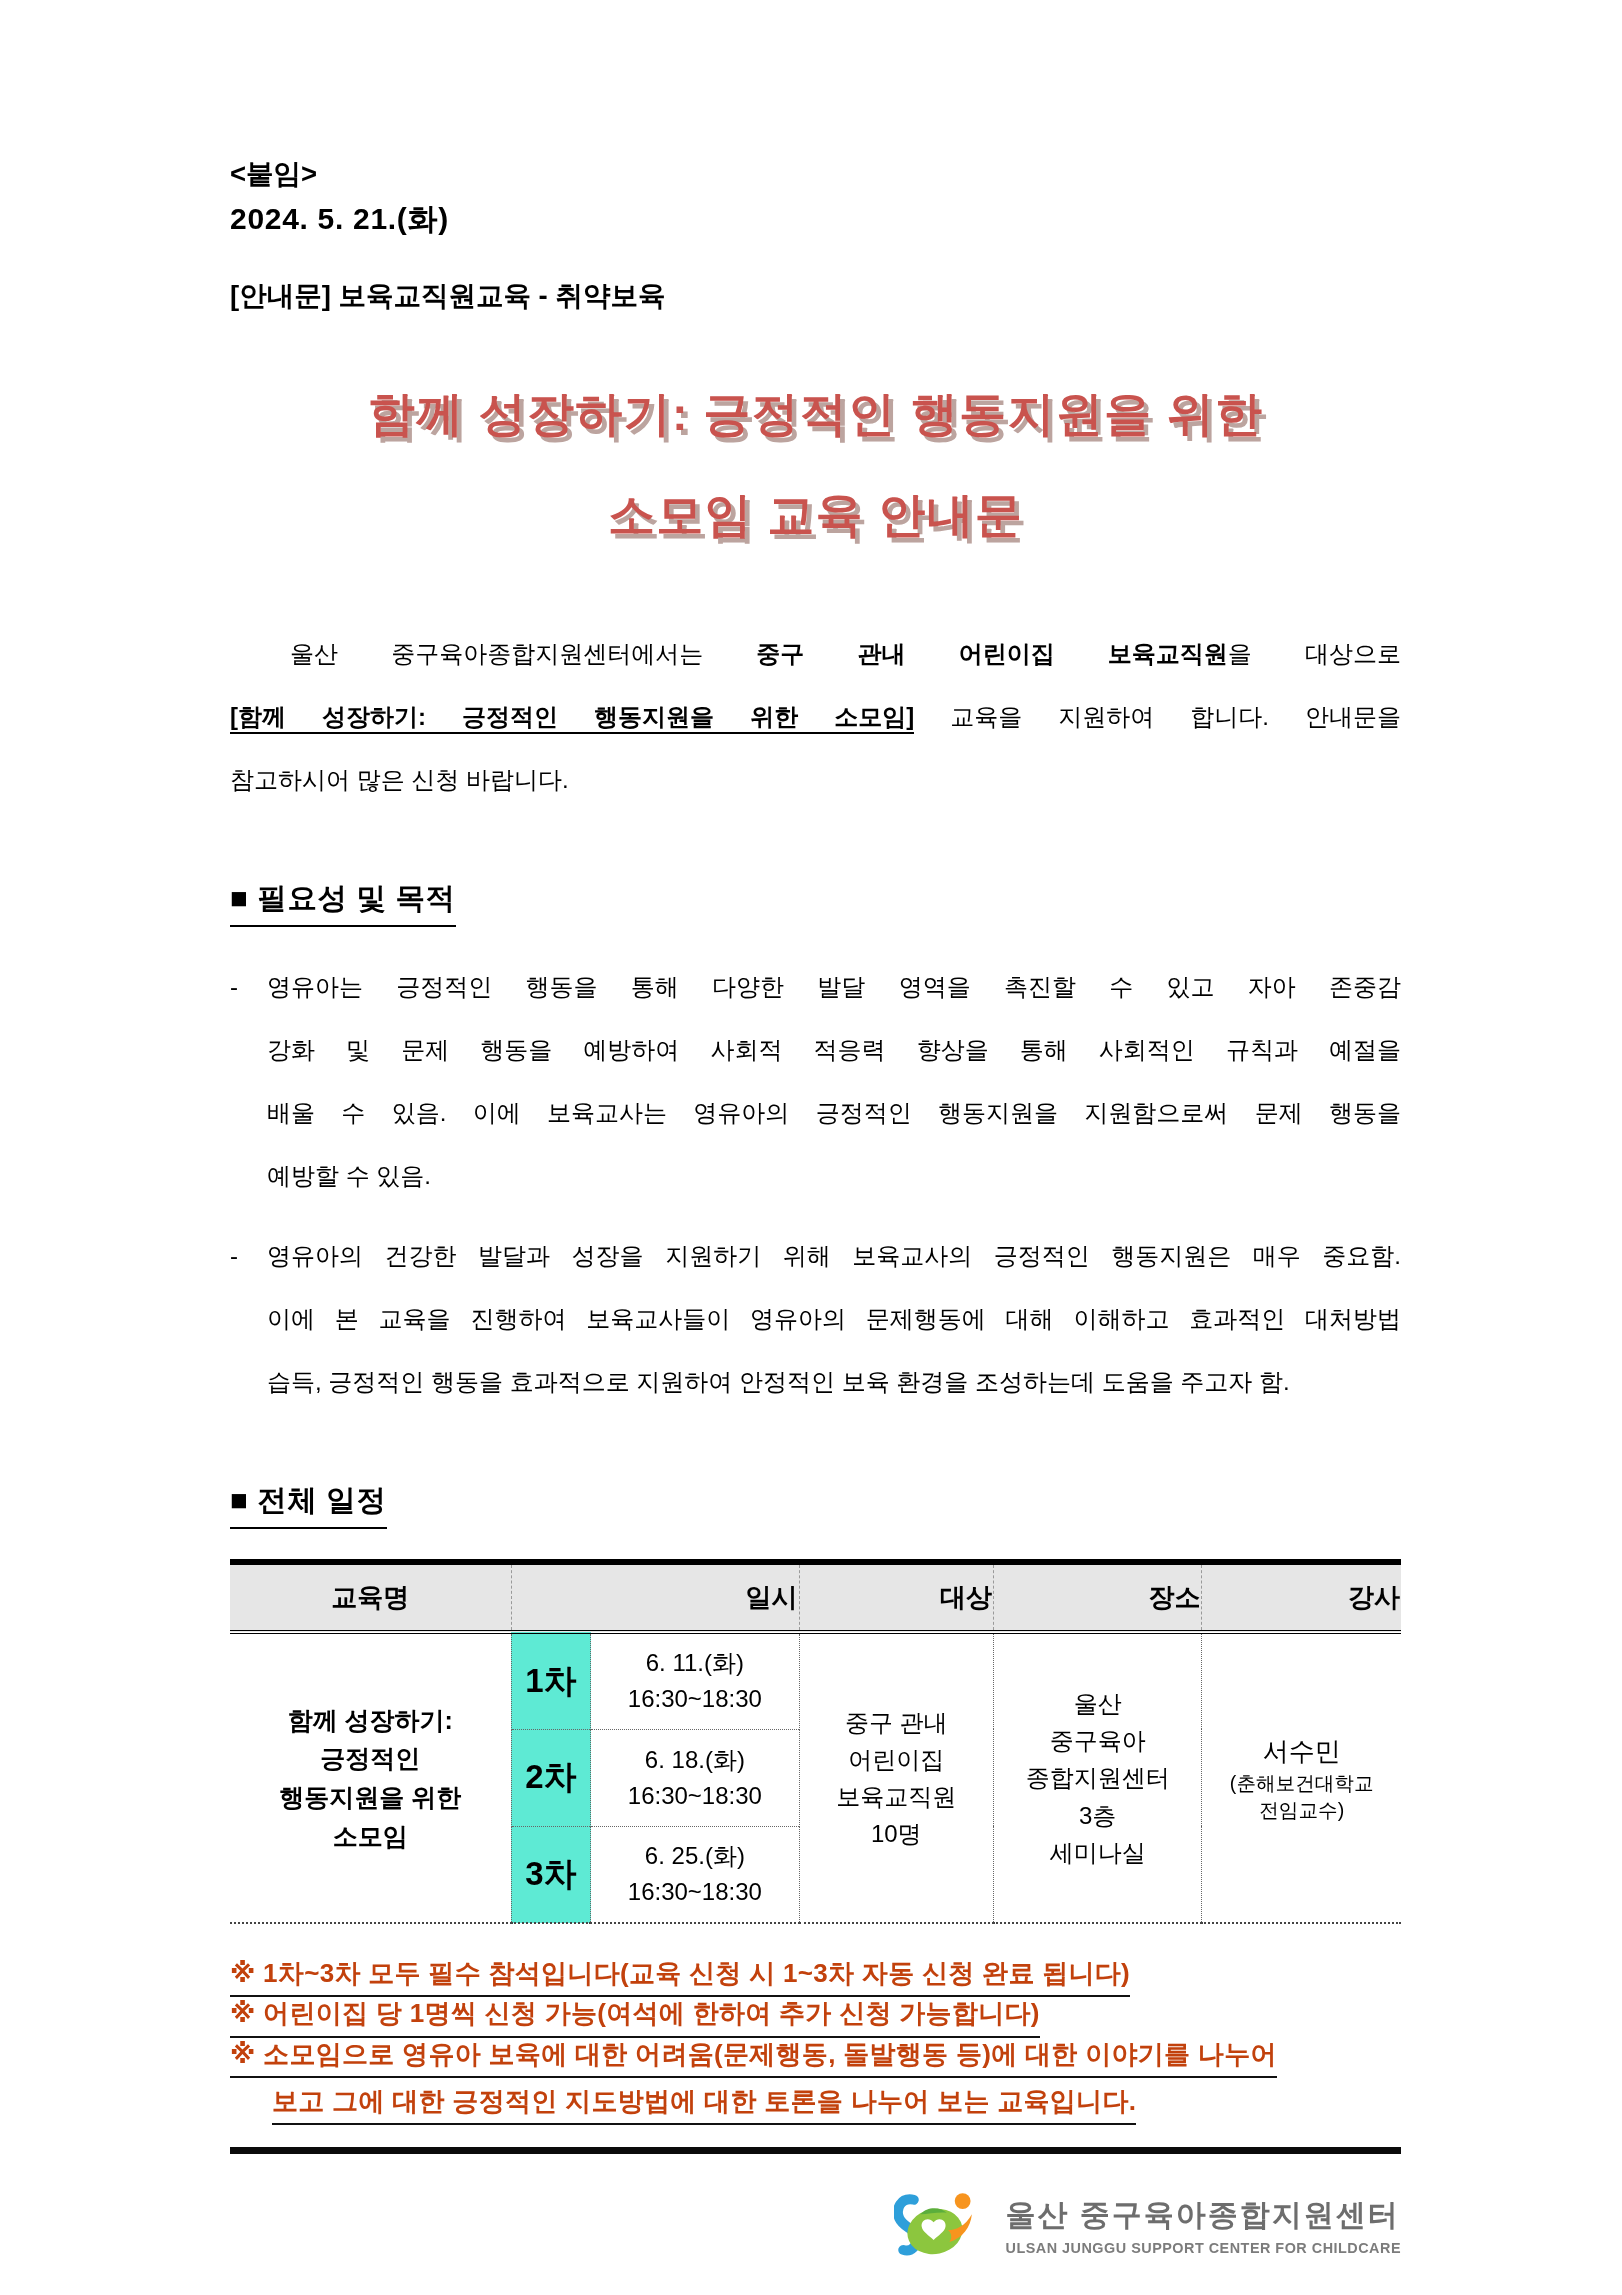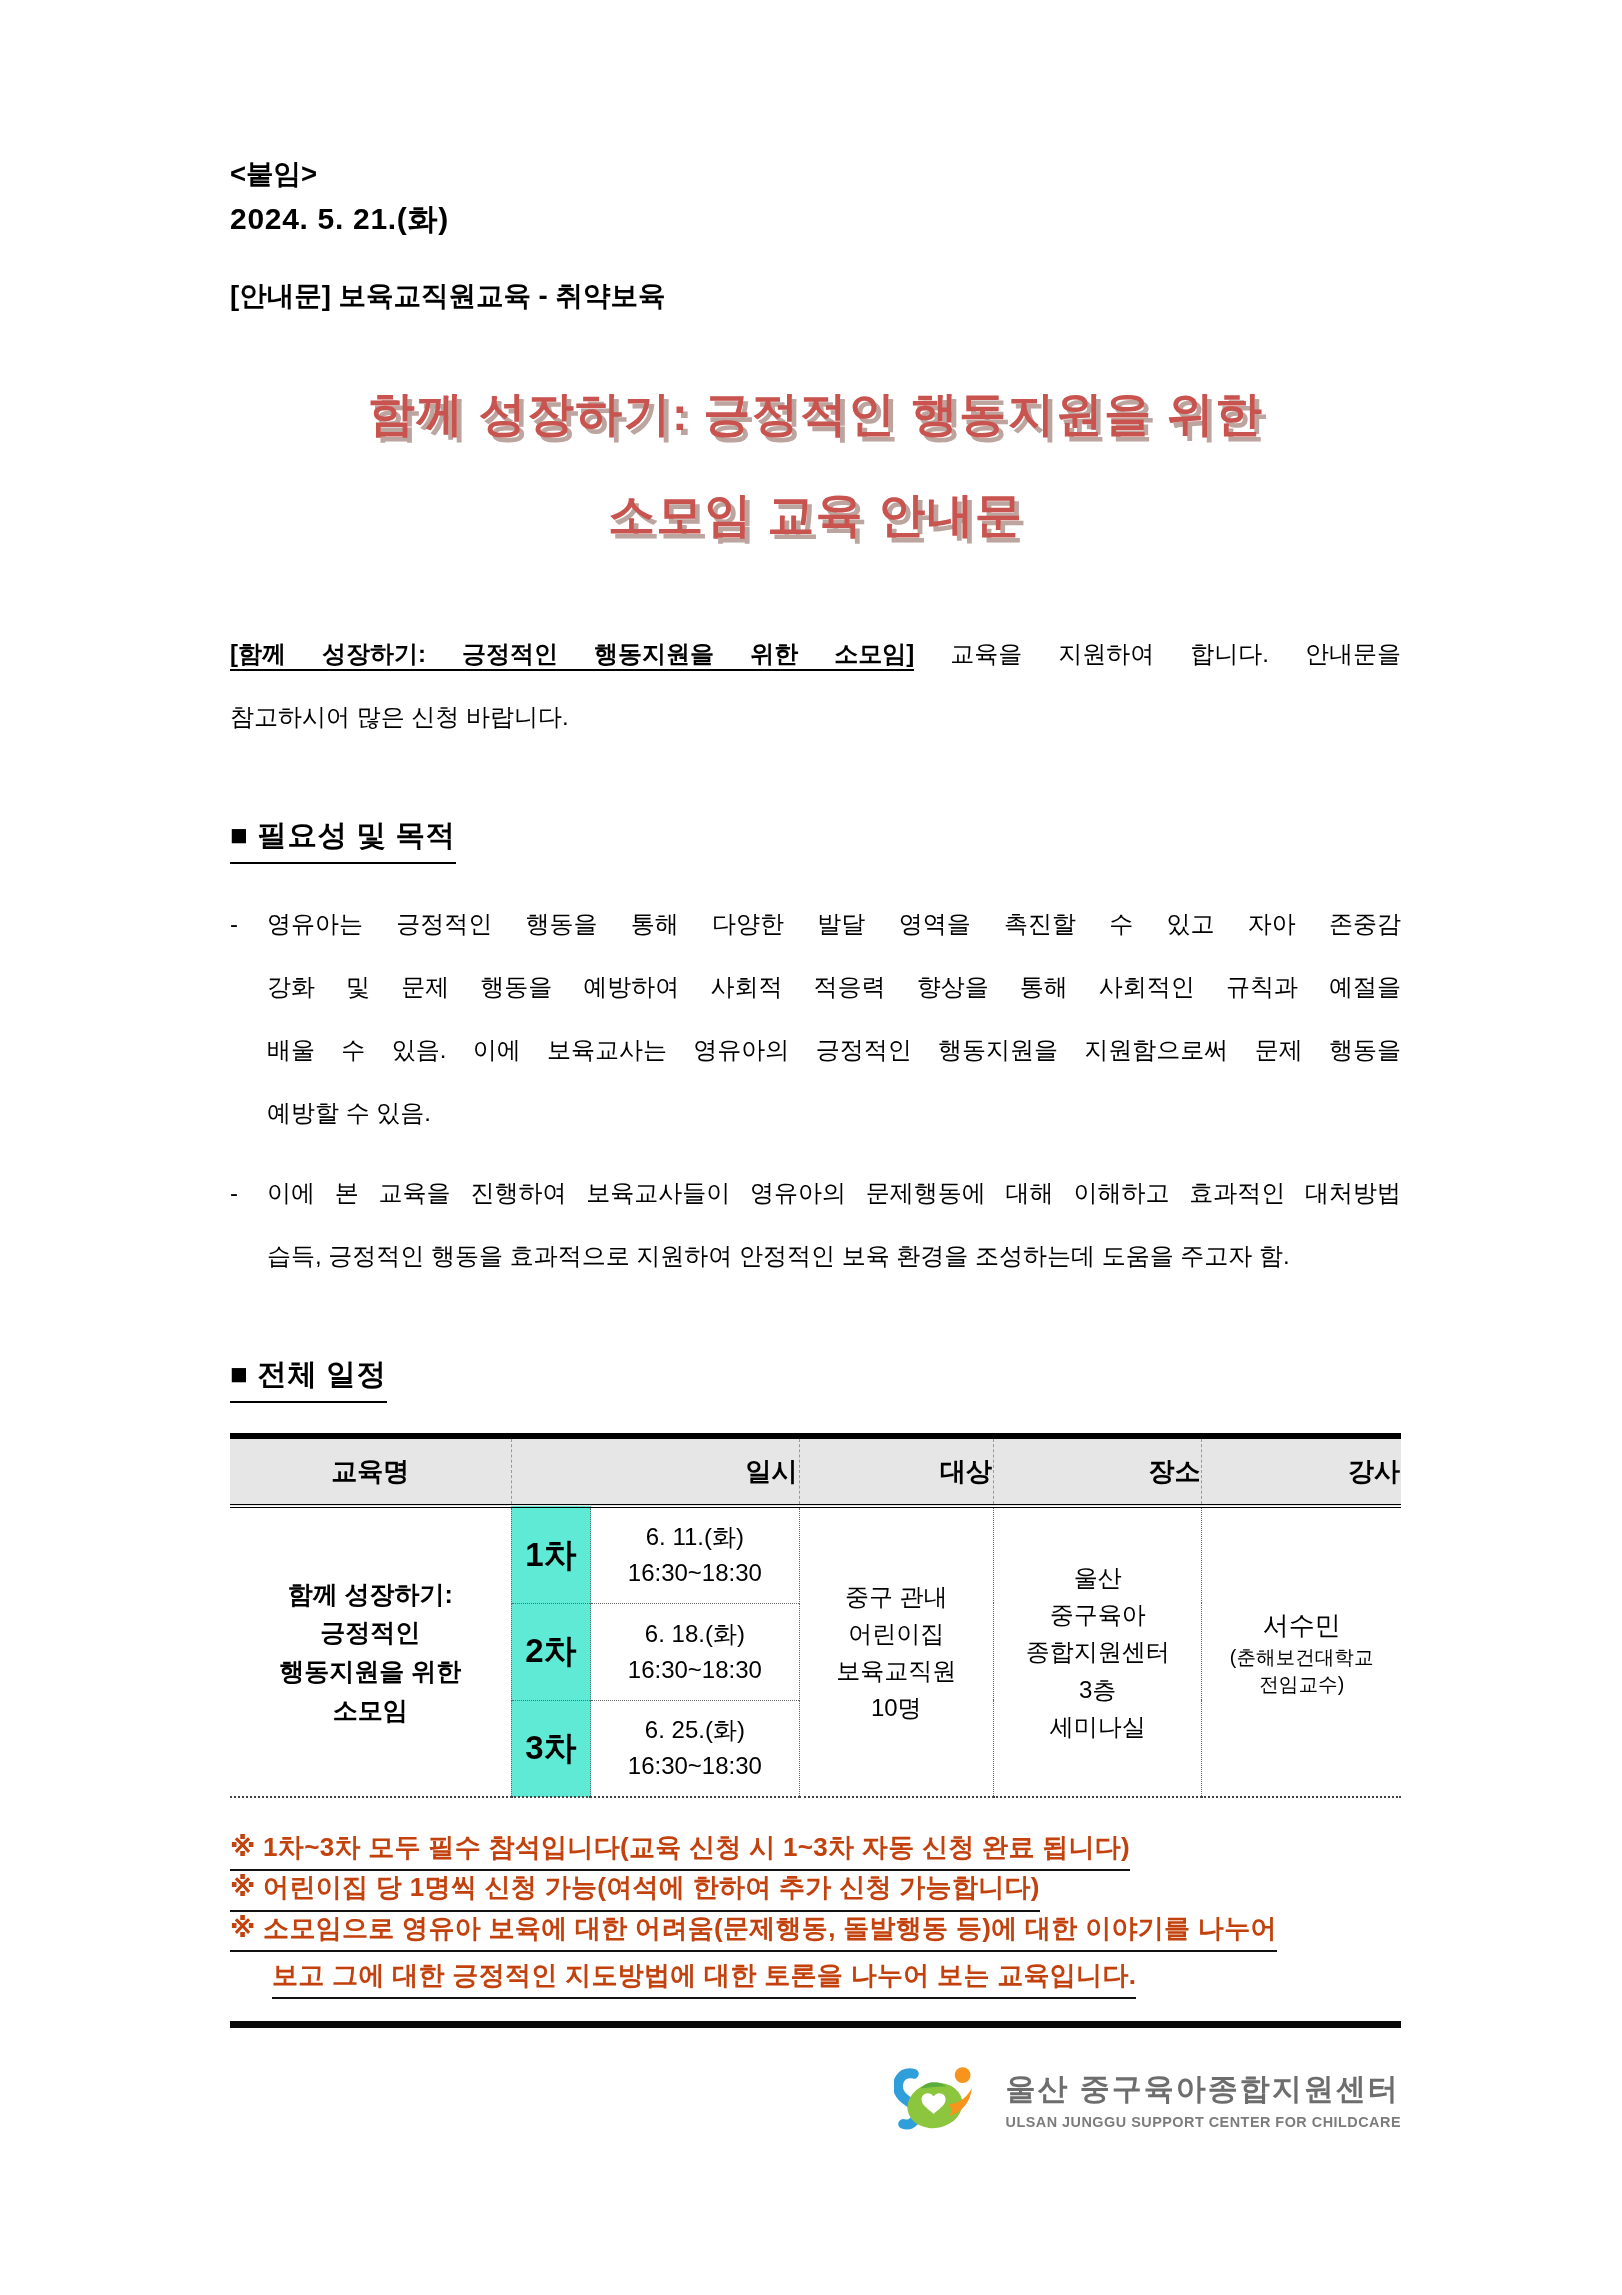--- a/index.html
+++ b/index.html
@@ -91,39 +91,41 @@
   <div class="attach">&lt;붙임&gt;</div>
   <div class="docdate">2024. 5. 21.(화)</div>
   <div class="doctype">[안내문] 보육교직원교육 - 취약보육</div>
 
   <div class="title">
     <div class="title-line">함께 성장하기: 긍정적인 행동지원을 위한</div>
     <div class="title-line">소모임 교육 안내문</div>
   </div>
 
   <div class="intro">
+    <div class="pline"><span class="indent"></span><span>울산 중구육아종합지원센터에서는 </span><span class="b">중구 관내 어린이집 보육교직원</span><span>을 대상으로</span></div>
     <div class="pline"><span class="bu">[함께 성장하기: 긍정적인 행동지원을 위한 소모임]</span><span> 교육을 지원하여 합니다. 안내문을</span></div>
     <div class="pline last"><span>참고하시어 많은 신청 바랍니다.</span></div>
   </div>
 
   <div class="secheading">■ 필요성 및 목적</div>
 
   <div class="bullets">
     <div class="bullet">
       <div class="marker">-</div>
       <div class="btext">
         <div class="pline">영유아는 긍정적인 행동을 통해 다양한 발달 영역을 촉진할 수 있고 자아 존중감</div>
         <div class="pline">강화 및 문제 행동을 예방하여 사회적 적응력 향상을 통해 사회적인 규칙과 예절을</div>
         <div class="pline">배울 수 있음. 이에 보육교사는 영유아의 긍정적인 행동지원을 지원함으로써 문제 행동을</div>
         <div class="pline last">예방할 수 있음.</div>
       </div>
     </div>
     <div class="bullet">
       <div class="marker">-</div>
       <div class="btext">
+        <div class="pline">영유아의 건강한 발달과 성장을 지원하기 위해 보육교사의 긍정적인 행동지원은 매우 중요함.</div>
         <div class="pline">이에 본 교육을 진행하여 보육교사들이 영유아의 문제행동에 대해 이해하고 효과적인 대처방법</div>
         <div class="pline last">습득, 긍정적인 행동을 효과적으로 지원하여 안정적인 보육 환경을 조성하는데 도움을 주고자 함.</div>
       </div>
     </div>
   </div>
 
   <div class="secheading">■ 전체 일정</div>
 
   <table class="schedule-table">
     <colgroup>

